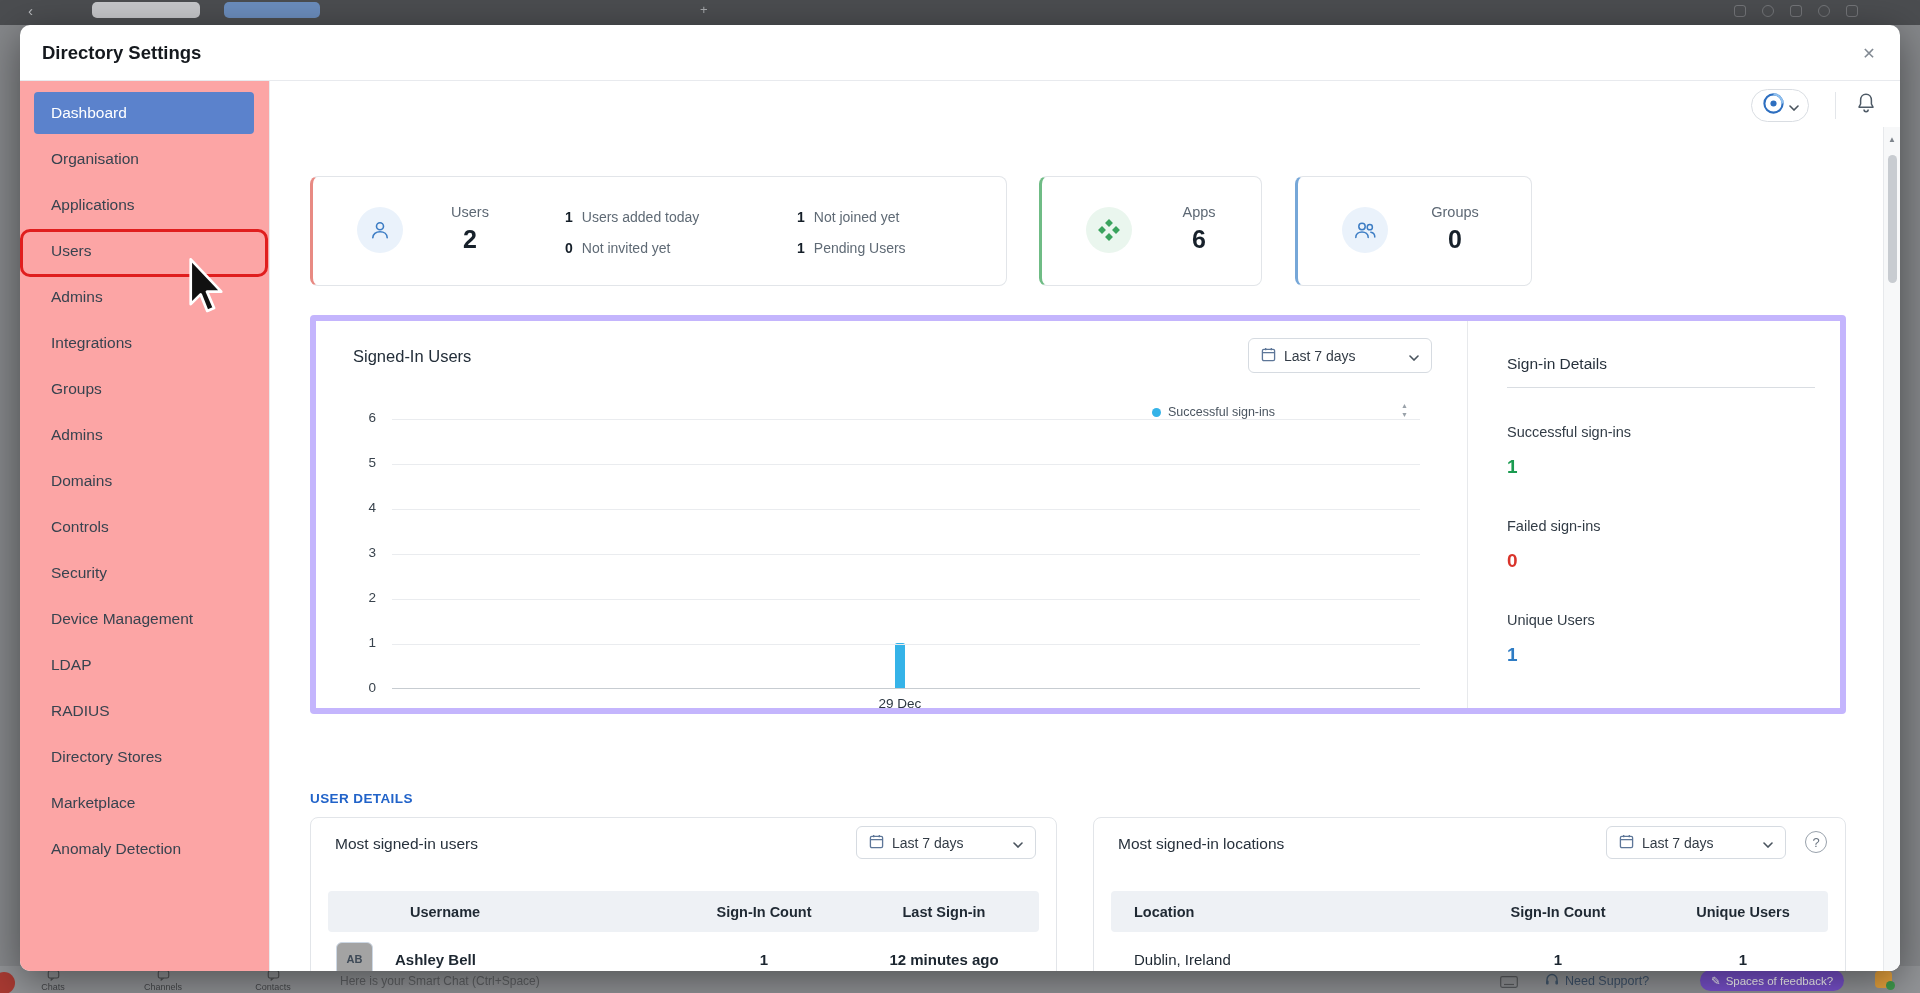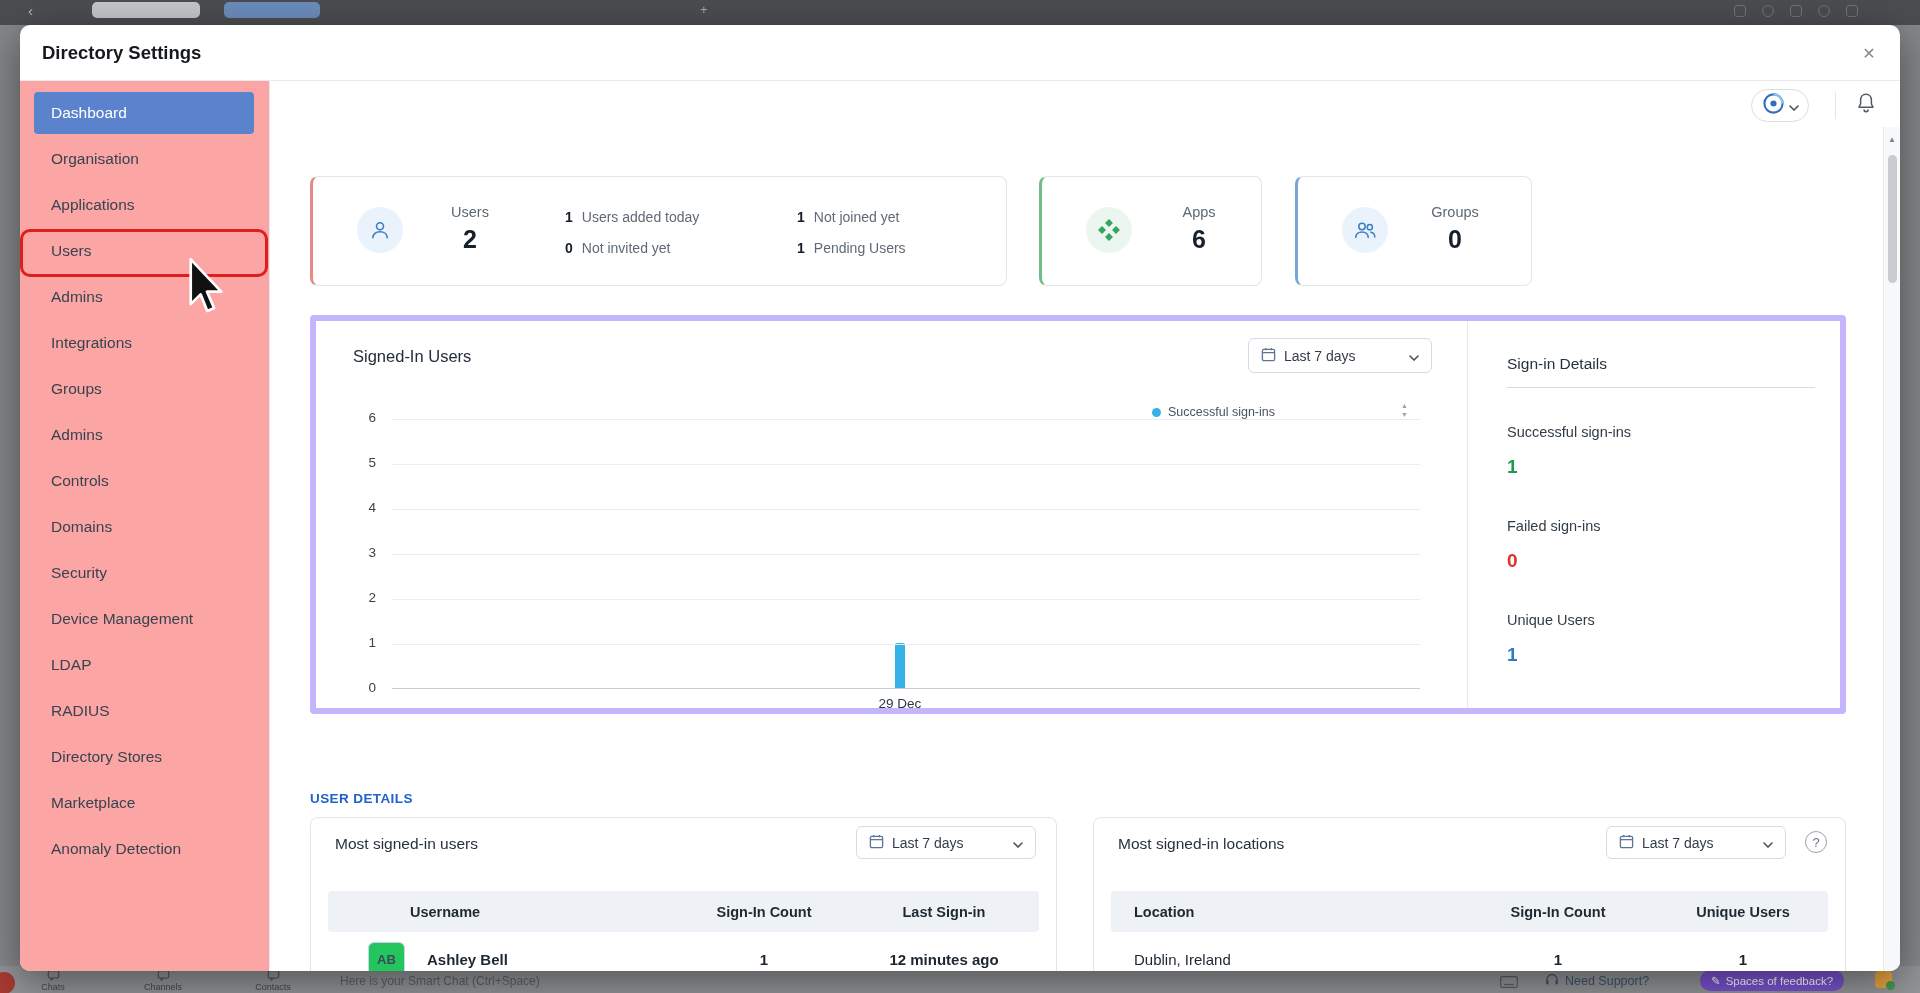--- a/index.html
+++ b/index.html
@@ -101,21 +101,21 @@
   .help-btn{position:absolute;right:18px;top:13px;width:22px;height:22px;border:1.5px solid #99a2ac;border-radius:50%;color:#6a7480;font-size:13px;display:flex;align-items:center;justify-content:center;cursor:pointer}
   .thead{position:absolute;left:17px;right:17px;top:73px;height:41px;background:#eef1f5;border-radius:4px;display:grid;align-items:center;font-size:14.5px;font-weight:700;color:#1f2933}
   .grid-u{grid-template-columns:1fr 170px 190px}
   .grid-l{grid-template-columns:1fr 200px 170px}
   .thead-u .th0{padding-left:82px}
   .thead-l .th0{padding-left:23px}
   .th1,.th2{text-align:center}
   .tbody{position:absolute;left:17px;right:17px;top:114px}
   .trow{display:grid;align-items:center;height:54px;font-size:15px;color:#232d37;cursor:pointer}
   .td-name{display:flex;align-items:center}
-  .avatar{width:37px;height:34px;margin-left:40px;border:1px solid #ccd7e4;background:#22c55e;border-radius:6px;display:flex;align-items:center;justify-content:center;font-size:13px;font-weight:700;color:#3e4a57}
+  .avatar{width:37px;height:34px;margin-left:8px;border:1px solid #ccd7e4;background:#a3a3a3;border-radius:6px;display:flex;align-items:center;justify-content:center;font-size:11px;font-weight:700;color:#3e4a57}
   .uname{margin-left:22px;font-weight:700;color:#1d2731}
   .td-center{text-align:center}
   .td-b{font-weight:700;color:#1c2630}
   .td-loc{padding-left:23px;font-weight:400;color:#1c2630}
 
   
   .red-box{position:absolute;left:20px;top:229px;width:248px;height:48px;border:3px solid #e01e1e;border-radius:10px;z-index:60;pointer-events:none}
   .cursor{position:absolute;left:188px;top:258px;z-index:61;pointer-events:none}
 </style>
 </head>
@@ -194,22 +194,22 @@
     <div class="modal-body">
       <div class="sidebar">
           <div class="side-item active">Dashboard</div>
           <div class="side-item">Organisation</div>
           <div class="side-item">Applications</div>
           <div class="side-item">Users</div>
           <div class="side-item">Admins</div>
           <div class="side-item">Integrations</div>
           <div class="side-item">Groups</div>
           <div class="side-item">Admins</div>
+          <div class="side-item">Domains</div>
           <div class="side-item">Controls</div>
-          <div class="side-item">Domains</div>
           <div class="side-item">Security</div>
           <div class="side-item">Device Management</div>
           <div class="side-item">LDAP</div>
           <div class="side-item">RADIUS</div>
           <div class="side-item">Directory Stores</div>
           <div class="side-item">Marketplace</div>
           <div class="side-item">Anomaly Detection</div>
         </div>
       <div class="main">
 

